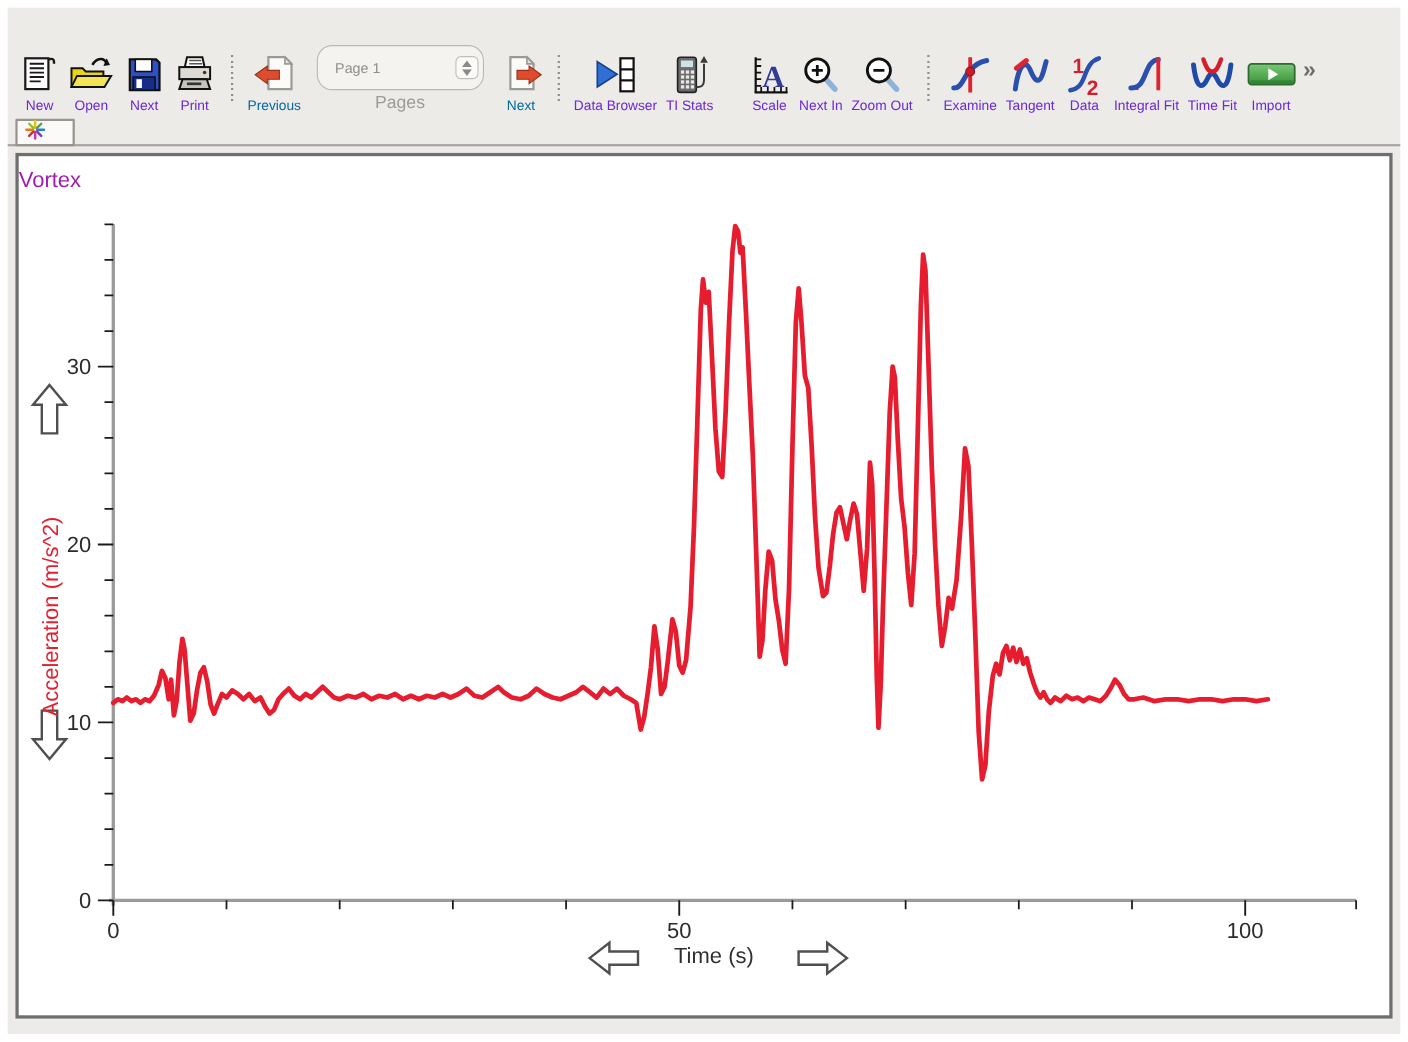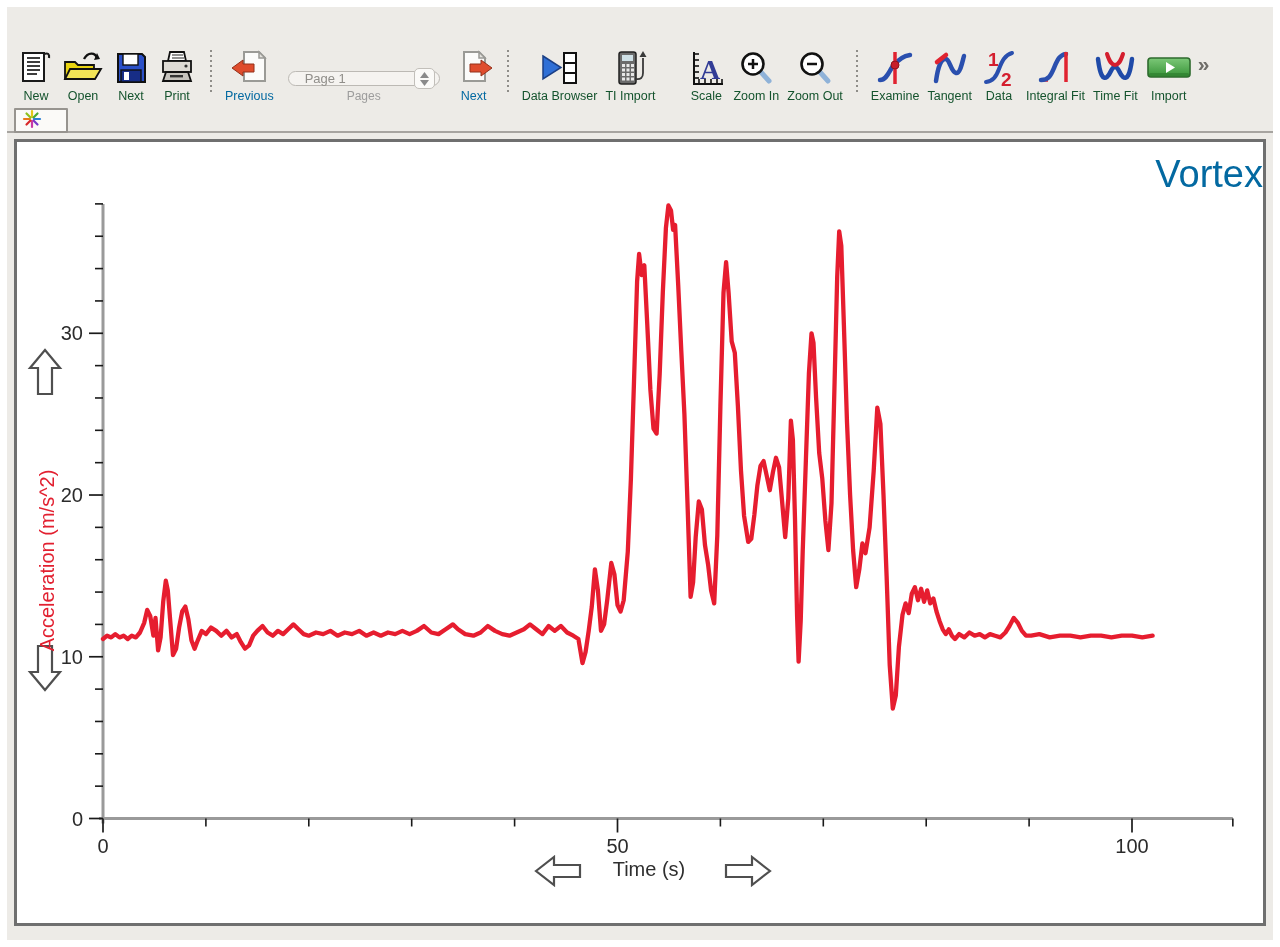--- a/index.html
+++ b/index.html
@@ -6,46 +6,46 @@
   html,body { width:1280px; height:947px; overflow:hidden; background:#fff;
               font-family:"Liberation Sans", sans-serif; }
   .screen { position:relative; width:1280px; height:947px; background:#fff; }
   .window { position:absolute; left:7px; top:7px; right:7px; bottom:7px; background:#edebe7; }
 
   
   .toolbar { position:relative; height:99px; display:flex; align-items:flex-end; padding-left:8px; }
   .tb-btn { display:flex; flex-direction:column; align-items:center; justify-content:flex-end;
             margin:0 4px; padding-bottom:3px; cursor:default; }
   .tb-icon { height:41px; display:flex; align-items:flex-end; justify-content:center; }
-  .tb-label { font-size:12.5px; line-height:14px; padding-top:2px; color:#14532d; white-space:nowrap; }
+  .tb-label { font-size:12.5px; line-height:14px; padding-top:2px; color:#6d28d9; white-space:nowrap; }
   .tb-btn.disabled .tb-label { color:#0369a1; }
   .tb-sep { width:2px; height:42px; margin:0 9px 14px 9px;
             background-image:repeating-linear-gradient(#8f8d89 0 2px, transparent 2px 5px); }
   .tb-gap { width:24px; }
   .tb-pages { display:flex; flex-direction:column; align-items:center; margin:0 10px; padding-bottom:3px; }
-  .tb-pill { width:152px; height:15px; border:1.5px solid #bcb9b4; border-radius:14px; background:#f5f3f0;
+  .tb-pill { width:152px; height:41px; border:1.5px solid #bcb9b4; border-radius:14px; background:#f5f3f0;
              display:flex; align-items:center; padding:0 4px 0 16px; margin-bottom:3px; }
   .tb-pill-text { flex:1; font-size:13px; color:#908e8a; }
   .tb-stepper { width:21px; height:21px; border:1.5px solid #c2bfba; border-radius:5px; background:#fbfaf8;
                 display:flex; flex-direction:column; align-items:center; justify-content:center; gap:2px; }
-  .tb-pages-label { font-size:12px; color:#9c9c9c;text-align:right; }
+  .tb-pages-label { font-size:16px; color:#9c9c9c;text-align:right; }
   .tb-overflow { font-size:21px; font-weight:bold; color:#6f6d69; margin:0 2px 30px 2px; letter-spacing:-2px; }
 
   
   .tabbar { height:27px; border-bottom:2px solid #a7a4a0; padding-left:7px; display:flex; align-items:flex-end; }
   .page-tab { width:54px; height:25px; background:#fbfaf8; border:2px solid #97948f; border-bottom:2px solid #97948f;
               border-radius:1px; display:flex; align-items:center; justify-content:flex-start;
               padding-left:5px; margin-bottom:-2px; }
 
   
   .canvas-frame { position:absolute; left:7px; right:7px; top:132px; bottom:14px;
                   border:3px solid #6f6f6f; background:#ffffff; }
   .graph-page { position:relative; width:100%; height:100%; }
-  .graph-title { position:absolute; left:0; right:0; top:11px; text-align:right;
-                 font-size:38px; color:#0369a1; }
+  .graph-title { position:absolute; left:0; right:0; top:11px; text-align:left;
+                 font-size:20px; color:#a21caf; }
   .y-axis-label { position:absolute; left:-130px; top:407px; width:320px; text-align:center;
                   font-size:20px; color:#e22030; transform:rotate(-90deg); }
   .x-axis-label { position:absolute; left:552px; top:716px; width:160px; text-align:center;
                   font-size:20px; color:#2f2f2f; }
   #plot { position:absolute; left:0; top:0; }
 </style>
 </head>
 <body>
 
 <div class="screen">
@@ -169,21 +169,21 @@
                 <rect x="14.5" y="24" width="3" height="3"></rect>
                 <rect x="19" y="24" width="3" height="3"></rect>
                 <rect x="10" y="28.5" width="3" height="3"></rect>
                 <rect x="14.5" y="28.5" width="3" height="3"></rect>
                 <rect x="19" y="28.5" width="3" height="3"></rect>
               </g>
               <path d="M24 30 q7 1 7 -6 v-15" fill="none" stroke="#3a3a3a" stroke-width="1.8"></path>
               <polygon points="31,2 27.5,8 34.5,8" fill="#3a3a3a"></polygon>
             </svg>
           </span>
-          <span class="tb-label">TI Import</span>
+          <span class="tb-label">TI Stats</span>
         </div>
         <div class="tb-gap"></div>
         <div class="tb-btn">
           <span class="tb-icon">
             <svg width="38" height="38" viewBox="0 0 38 38">
               <line x1="7" y1="3" x2="7" y2="35" stroke="#111" stroke-width="2"></line>
               <line x1="6" y1="35" x2="36" y2="35" stroke="#111" stroke-width="2"></line>
               <g stroke="#111" stroke-width="1.6">
                 <line x1="7" y1="5" x2="12" y2="5"></line>
                 <line x1="7" y1="11" x2="12" y2="11"></line>
@@ -203,21 +203,21 @@
         </div>
         <div class="tb-btn">
           <span class="tb-icon">
             <svg width="38" height="38" viewBox="0 0 38 38">
               <line x1="23" y1="22" x2="32" y2="32" stroke="#8fb2d8" stroke-width="5" stroke-linecap="round"></line>
               <circle cx="16" cy="15" r="10.5" fill="#fff" stroke="#111" stroke-width="2.6"></circle>
               <line x1="16" y1="10" x2="16" y2="20" stroke="#111" stroke-width="2.5"></line>
               <line x1="11" y1="15" x2="21" y2="15" stroke="#111" stroke-width="2.5"></line>
             </svg>
           </span>
-          <span class="tb-label">Zoom In</span>
+          <span class="tb-label">Next In</span>
         </div>
         <div class="tb-btn">
           <span class="tb-icon">
             <svg width="38" height="38" viewBox="0 0 38 38">
               <line x1="23" y1="22" x2="32" y2="32" stroke="#8fb2d8" stroke-width="5" stroke-linecap="round"></line>
               <circle cx="16" cy="15" r="10.5" fill="#fff" stroke="#111" stroke-width="2.6"></circle>
               <line x1="11" y1="15" x2="21" y2="15" stroke="#111" stroke-width="2.5"></line>
             </svg>
           </span>
           <span class="tb-label">Zoom Out</span>

